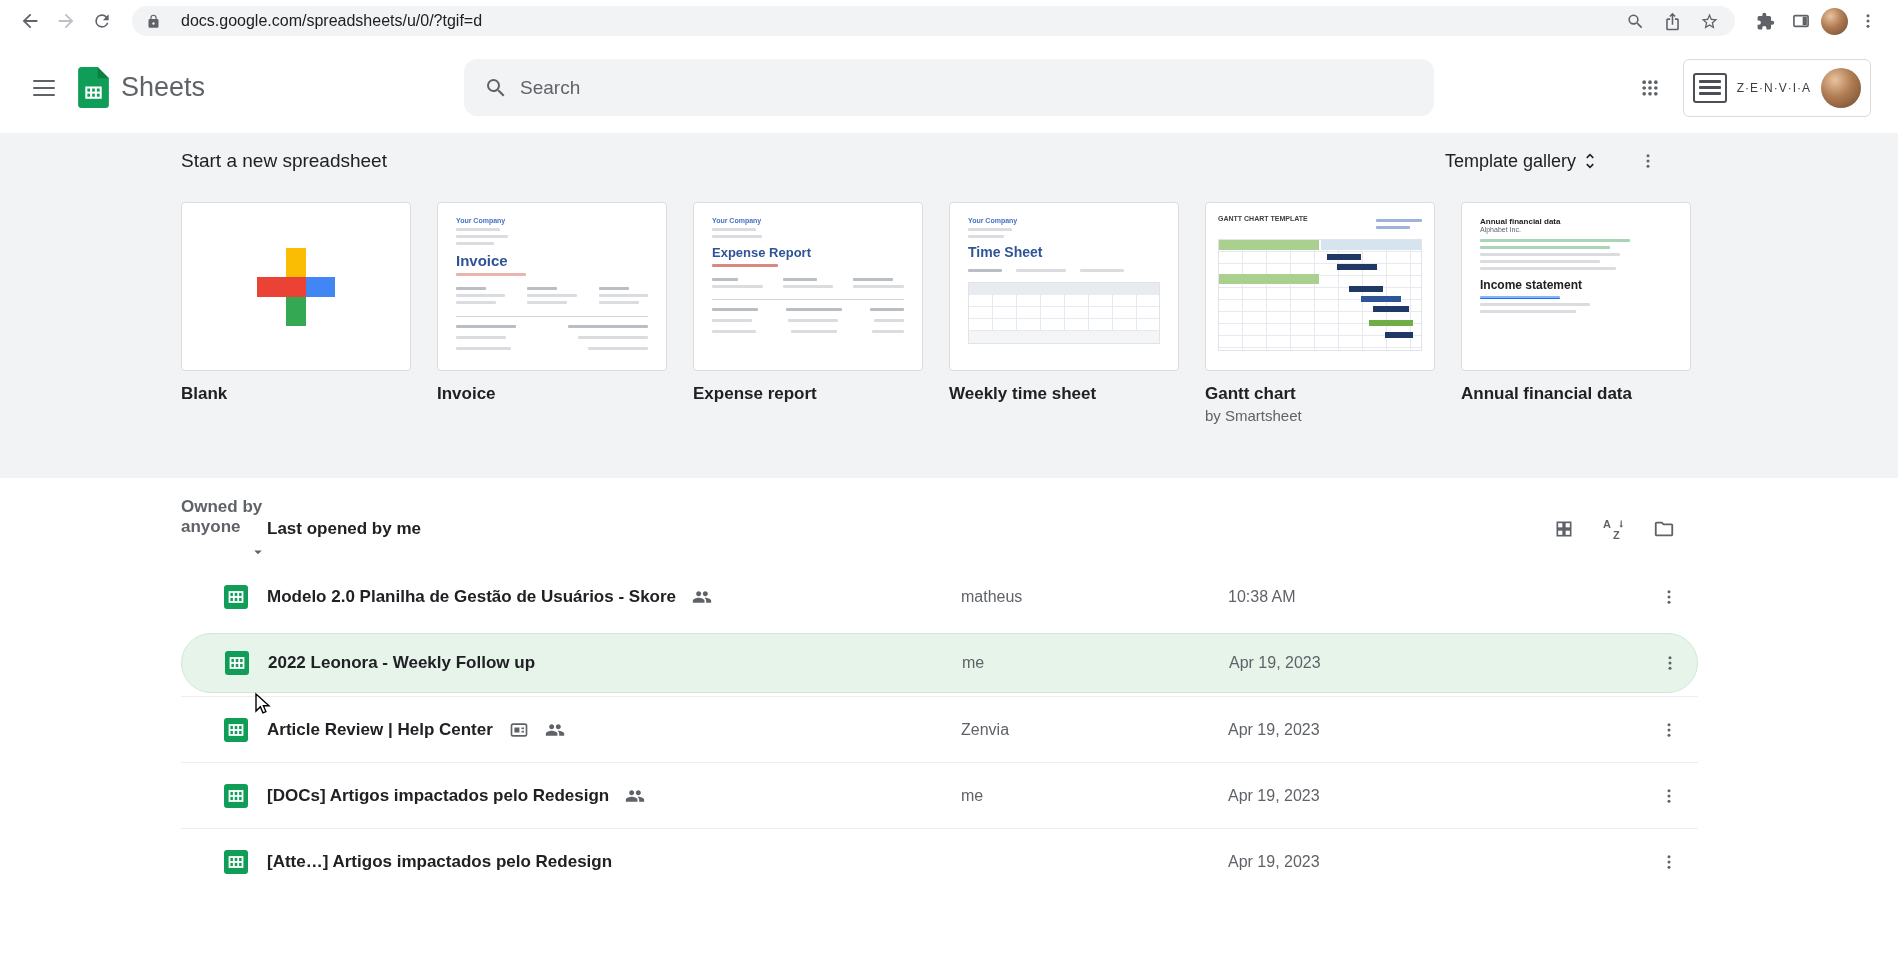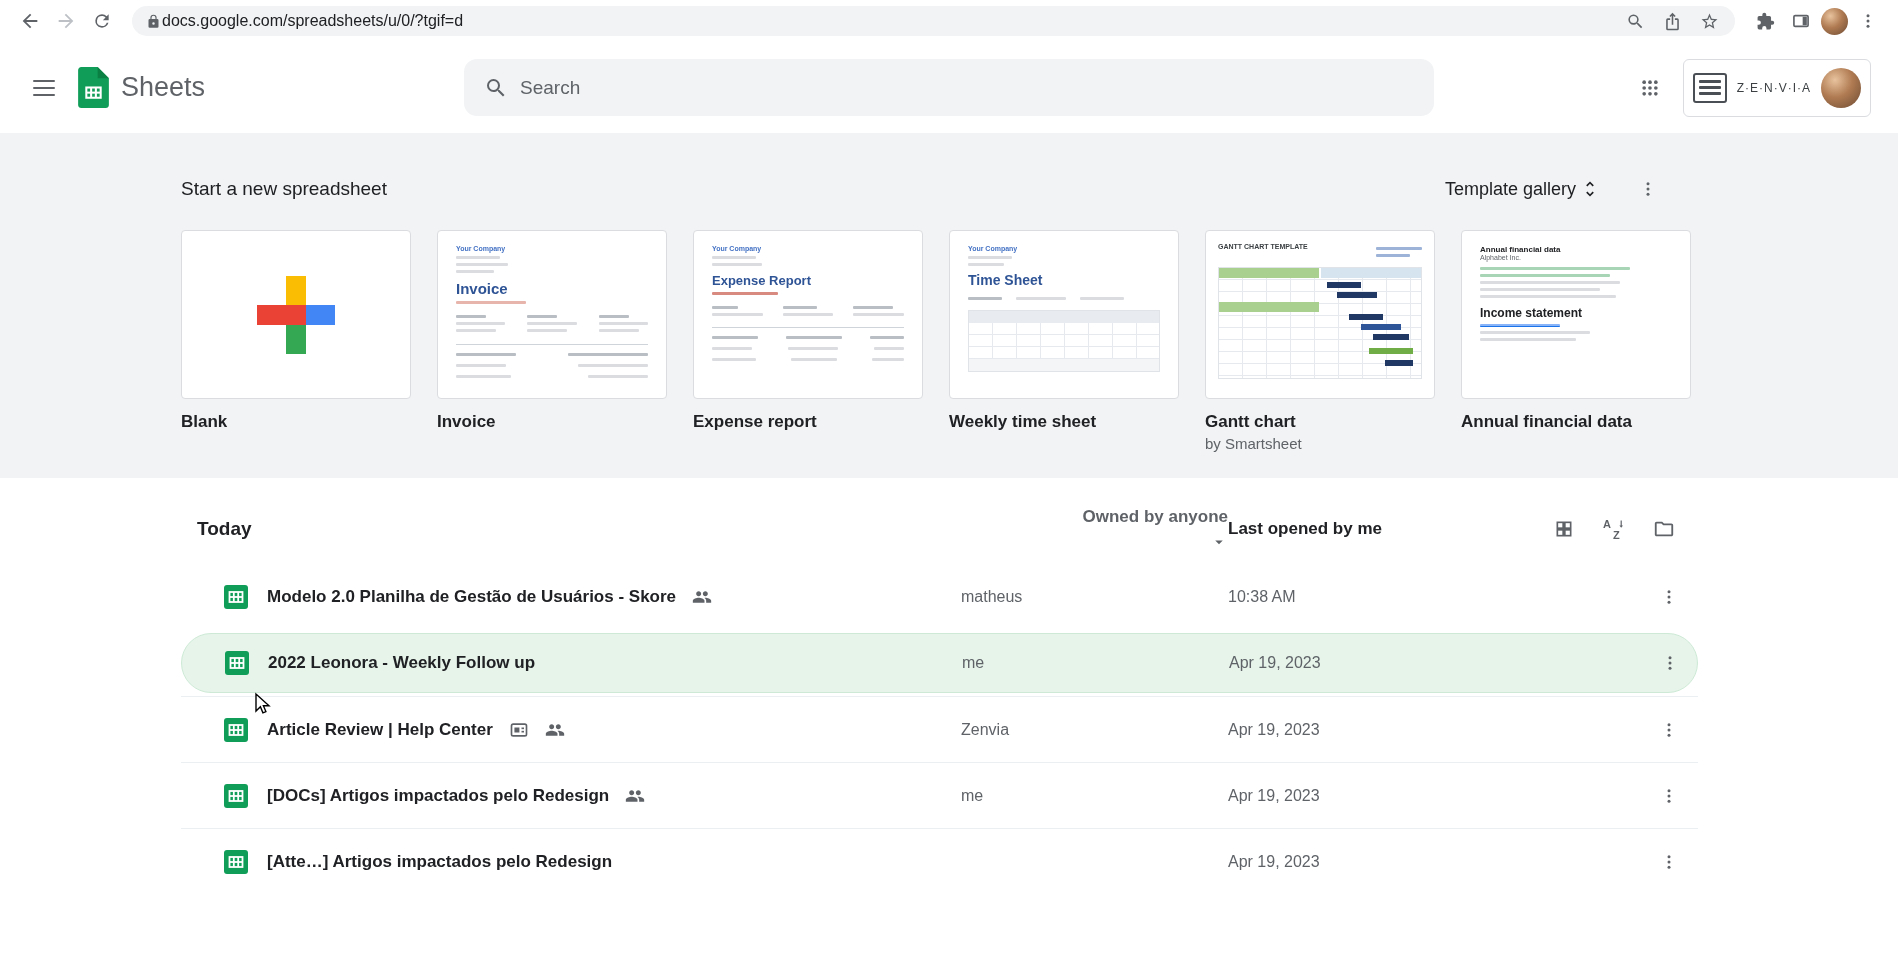--- a/index.html
+++ b/index.html
@@ -3,21 +3,21 @@
 <meta charset="utf-8">
 <style>
   * { margin:0; padding:0; box-sizing:border-box; }
   html,body { width:1898px; height:962px; overflow:hidden; background:#fff;
     font-family:"Liberation Sans","DejaVu Sans",sans-serif; color:#202124; }
 
   
   .browser-bar { height:42px; display:flex; align-items:center; padding:0 14px; background:#fff; gap:4px; }
   .nav-btn { width:32px; height:32px; border-radius:50%; display:flex; align-items:center; justify-content:center; flex:0 0 auto; cursor:pointer; }
   .addr-bar { flex:1; height:30px; background:#f1f3f4; border-radius:15px; display:flex; align-items:center; padding:0 14px; margin:0 10px; min-width:0; cursor:text; }
-  .addr-url { font-size:16px; color:#202124; margin-left:1px; white-space:nowrap; overflow:hidden; flex:1; }
+  .addr-url { font-size:16px; color:#202124; margin-left:20px; white-space:nowrap; overflow:hidden; flex:1; }
   .addr-icons { display:flex; align-items:center; gap:18px; padding-right:2px; }
   .avatar { border-radius:50%; background:radial-gradient(circle at 35% 30%, #e8c39e 0%, #b07b52 45%, #6b4a33 100%); flex:0 0 auto; }
   .avatar.small { width:27px; height:27px; }
   .avatar.big { width:40px; height:40px; }
 
   
   .app-header { height:91px; display:flex; align-items:center; background:#fff; position:relative; padding-left:16px; }
   .menu-btn { width:56px; height:56px; border-radius:50%; display:flex; align-items:center; justify-content:center; cursor:pointer; }
   .hamburger { width:22px; }
   .hamburger div { height:2px; background:#5f6368; margin:5px 0; border-radius:1px; }
@@ -28,21 +28,21 @@
   .search-bar input { flex:1; border:none; outline:none; background:transparent; font-size:19px; color:#202124; font-family:inherit; }
   .search-bar input::placeholder { color:#5f6368; }
   .header-right { position:absolute; right:27px; top:0; height:91px; display:flex; align-items:center; gap:9px; }
   .apps-btn { width:48px; height:48px; border-radius:50%; display:flex; align-items:center; justify-content:center; cursor:pointer; }
   .org-badge { height:58px; border:1px solid #dadce0; border-radius:6px; display:flex; align-items:center; gap:10px; padding:0 9px; background:#fff; }
   .org-logo { width:34px; height:30px; border:2px solid #4a4f55; border-radius:3px; display:flex; flex-direction:column; justify-content:center; gap:3px; padding:0 4px; }
   .org-logo div { height:3px; background:#4a4f55; border-radius:1px; }
   .org-name { font-size:12px; letter-spacing:1px; color:#3c4043; white-space:nowrap; }
 
   
-  .templates { height:345px; background:#f1f3f4; padding-top:32px; }
+  .templates { height:345px; background:#f1f3f4; padding-top:4px; }
   .content { width:1517px; margin-left:181px; }
   .tpl-top { height:48px; display:flex; align-items:center; justify-content:space-between; }
   .tpl-title { font-size:19px; color:#202124; }
   .tpl-right { display:flex; align-items:center; margin-right:30px; }
   .tpl-gallery { display:flex; align-items:center; gap:4px; padding:8px 10px; border-radius:4px; cursor:pointer; }
   .tpl-gallery span { font-size:18px; color:#202124; }
   .icon-btn { width:40px; height:40px; border-radius:50%; display:flex; align-items:center; justify-content:center; cursor:pointer; }
   .cards { display:flex; gap:26px; margin-top:17px; }
   .card-wrap { width:230px; }
   .card { width:230px; height:169px; background:#fff; border:1px solid #dadce0; border-radius:4px; position:relative; overflow:hidden; cursor:pointer; }
@@ -414,21 +414,20 @@
         <div class="card-label">Annual financial data</div>
       </div>
     </div>
   </div>
 </section>
 
 <section class="file-list">
   <div class="content">
 
     <div class="list-header">
-      <div class="group-heading">Today</div>
       <div class="filter-btn">
         <span>Owned by anyone</span>
         <svg width="18" height="18" viewBox="0 0 24 24">
             <path fill="#5f6368" d="M7 10l5 5 5-5z"></path>
           </svg>
       </div>
       <div class="col-label">Last opened by me</div>
       <div></div>
       <div class="list-view-icons">
         <div class="icon-btn">

